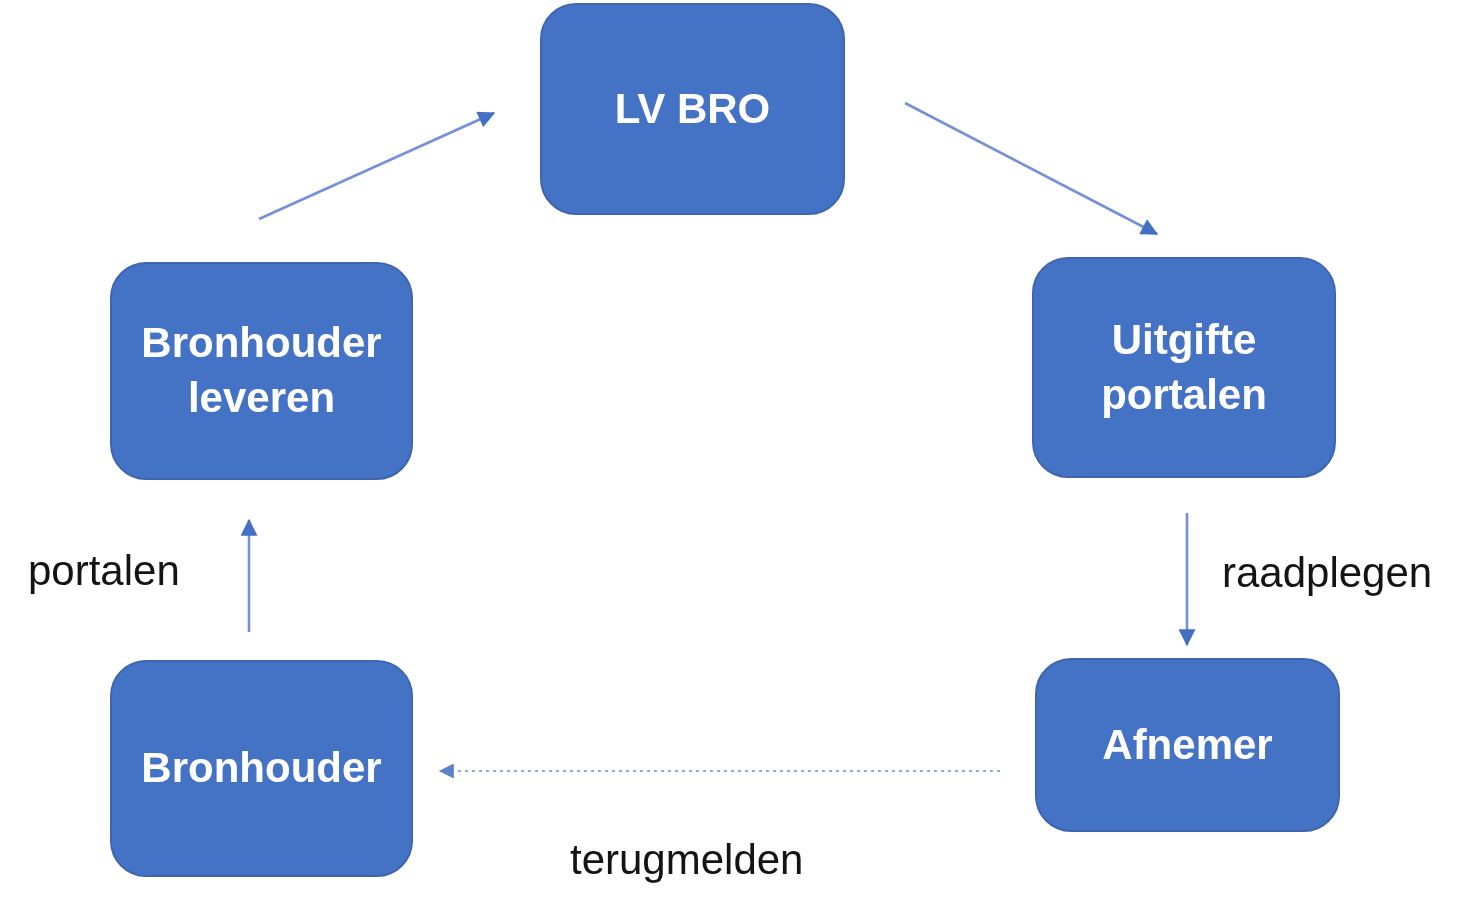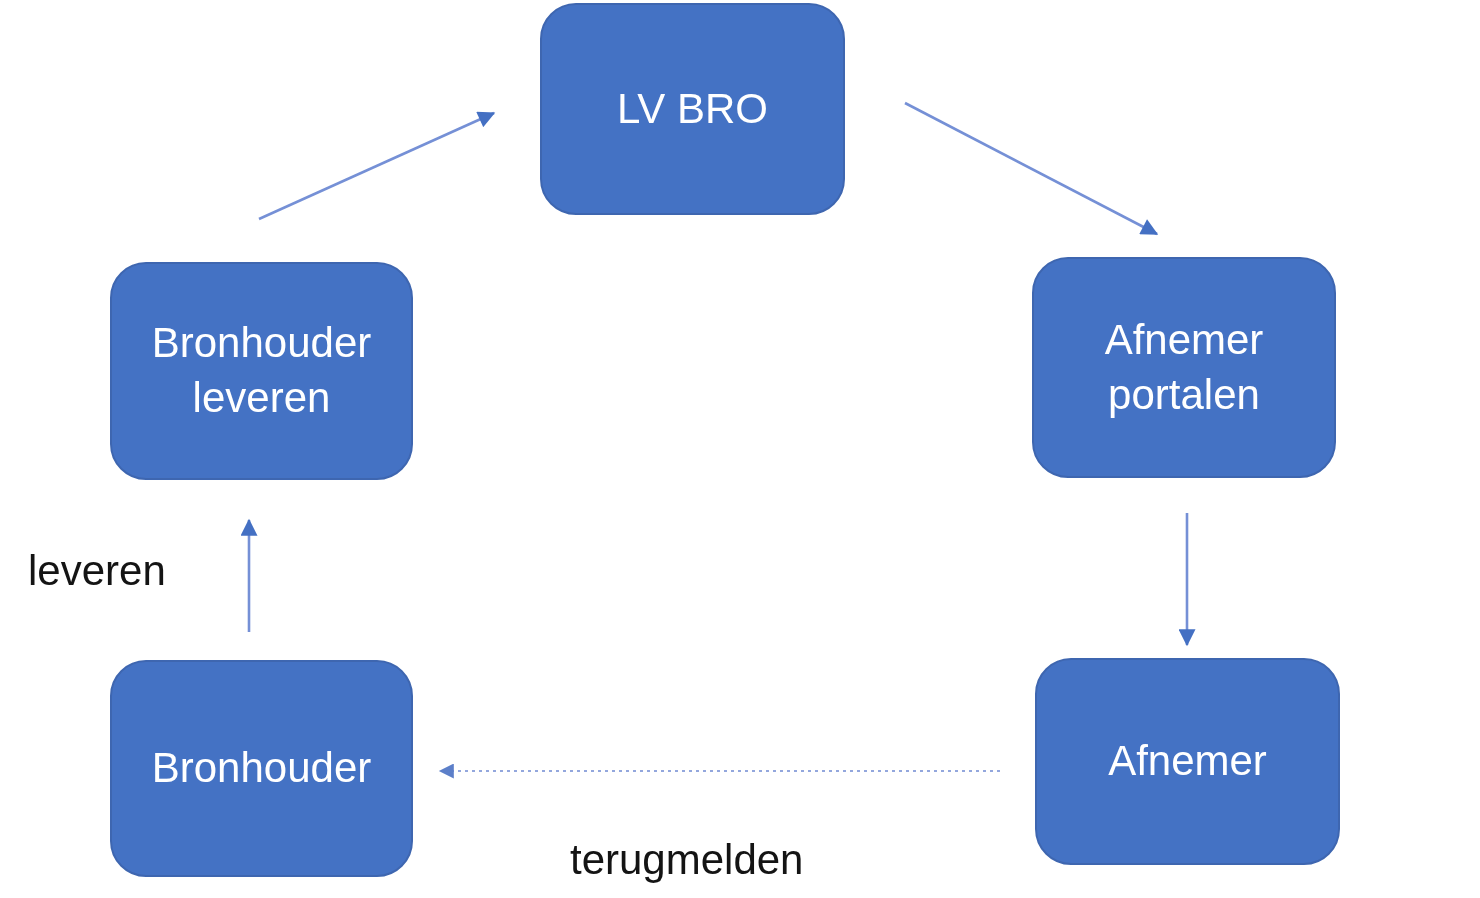--- a/index.html
+++ b/index.html
@@ -45,20 +45,21 @@
     border-radius: 36px;
     color: var(--node-text, #ffffff);
     font-size: 42px;
     line-height: 1.3;
     display: flex;
     align-items: center;
     justify-content: center;
     text-align: center;
     box-sizing: border-box;
     padding: 4px 12px;
+    font-weight: bold;
   }
   .edge-label {
     position: absolute;
     color: var(--label-text, #141414);
     font-size: 42px;
     line-height: 1.2;
     white-space: nowrap;
   }
 </style>
 </head>
@@ -89,29 +90,30 @@
 
   <div class="node" style="left:540px; top:3px; width:305px; height:212px;">
     <span>LV BRO</span>
   </div>
 
   <div class="node" style="left:110px; top:262px; width:303px; height:218px;">
     <span>Bronhouder leveren</span>
   </div>
 
   <div class="node" style="left:1032px; top:257px; width:304px; height:221px;">
-    <span>Afnemer portalen</span>
+    <span>Uitgifte portalen</span>
   </div>
 
   <div class="node" style="left:110px; top:660px; width:303px; height:217px;">
     <span>Bronhouder</span>
   </div>
 
-  <div class="node" style="left:1035px; top:658px; width:305px; height:207px;">
+  <div class="node" style="left:1035px; top:658px; width:305px; height:174px;">
     <span>Afnemer</span>
   </div>
 
-  <div class="edge-label" style="left:28px; top:546px;">leveren</div>
+  <div class="edge-label" style="left:28px; top:546px;">portalen</div>
 
+  <div class="edge-label" style="left:1222px; top:548px;">raadplegen</div>
 
   <div class="edge-label" style="left:570px; top:815px;margin-top:20px;">terugmelden</div>
 
 </div>
 
 </body></html>

